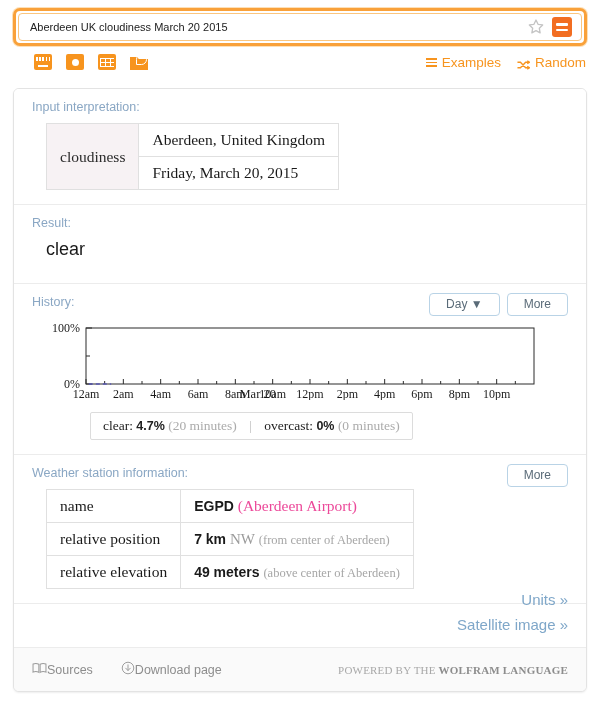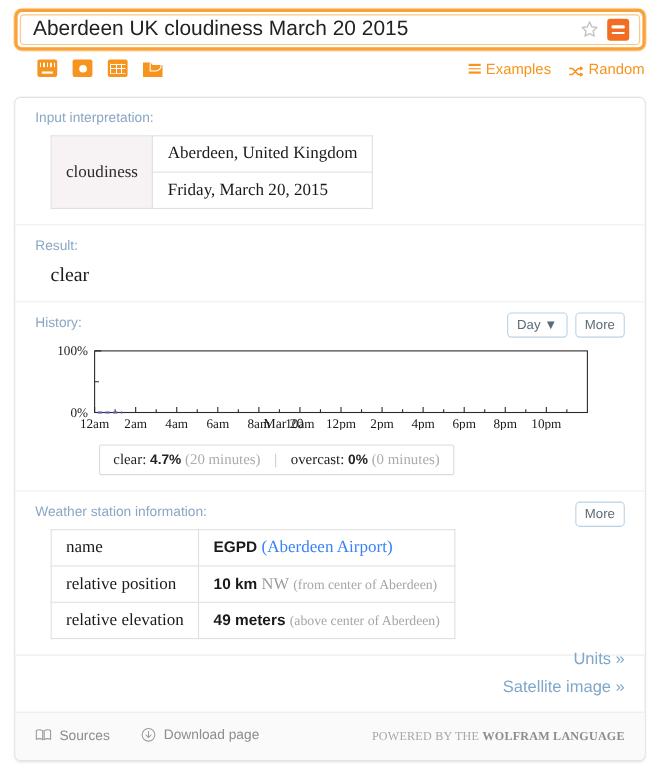--- a/index.html
+++ b/index.html
@@ -21,21 +21,21 @@
     display: flex; align-items: center;
   }
   .searchwrap .inner {
     position: absolute; left: 2px; top: 2px; right: 2px; bottom: 2px;
     border: 1px solid #fbc67f; border-radius: 4px; background: #fff;
     display: flex; align-items: center;
   }
   .search-input {
     border: 0; outline: 0; background: transparent;
     font-family: "Liberation Sans", sans-serif;
-    font-size: 19px; color: #222; padding-left: 11px;
+    font-size: 11px; color: #222; padding-left: 11px;
     flex: 1; height: 100%;
   }
   .star-icon { width: 20px; height: 20px; margin-right: 6px; flex: 0 0 auto; cursor: pointer; }
   .equals-btn {
     width: 20px; height: 20px; background: #f26d21; border-radius: 3px;
     margin-right: 9px; flex: 0 0 auto; position: relative; cursor: pointer;
   }
   .equals-btn i {
     position: absolute; left: 4px; right: 4px; height: 2.5px; background: #fff; border-radius: 1px;
   }
@@ -98,38 +98,38 @@
   .pod { padding: 11px 18px 14px 18px; border-bottom: 1px solid #ececec; background:#fff; }
   .pod:last-of-type { border-bottom: 0; }
   .pod-title {
     color: #8aa7c4; font-size: 12.5px; margin-bottom: 9px;
     font-family: "Liberation Sans", sans-serif;
   }
   .pod-head { display: flex; align-items: flex-start; justify-content: space-between; }
   .pod-btns { display: flex; gap: 7px; margin-top: -2px; }
   .pbtn {
     border: 1px solid #b9d3e6; border-radius: 4px; background: #fff;
-    color: #5a6b78; font-size: 12px; padding: 3px 8px; cursor: pointer;
+    color: #5a6b78; font-size: 12px; padding: 3px 16px; cursor: pointer;
     font-family: "Liberation Sans", sans-serif; line-height: 1.25; white-space: nowrap;
   }
 
   
   .wtable { border-collapse: collapse; font-family: "Liberation Serif", serif; margin-left: 14px; }
   .wtable td { border: 1px solid #e0e0e0; padding: 7px 13px; font-size: 15.5px; color: #1a1a1a; vertical-align: middle; }
   .wtable td.key { background: #f7f2f4; color: #2b2b2b; }
   .wtable td.key2 { background: #fff; }
-  .muted { color: #3b82f6; }
+  .muted { color: #ec4899; }
   .muted-sm { color: #a6a6a6; font-size: 12.5px; }
   .semi { font-family: "Liberation Sans", sans-serif; font-weight: bold; font-size: 14px; color:#1a1a1a;}
   .unit { color: #9b9b9b; font-family: "Liberation Serif", serif; font-size: 15px; }
 
   
   .result-main {
-    font-family: Liberation Serif, serif; font-size: 18px; color: #1a1a1a;
-    margin-left: 14px; margin-bottom: 0;
+    font-family: Liberation Sans, sans-serif; font-size: 18px; color: #1a1a1a;
+    margin-left: 14px; margin-bottom: 9px;
   }
   .result-sub { margin-left: 14px; color: #8d8d8d; font-size: 12.5px; }
 
   
   .chart-area { margin-left: 8px; margin-top: 4px; }
   .legendbox {
     display: inline-block; border: 1px solid #dcdcdc; border-radius: 2px;
     padding: 5px 12px; margin: 8px 0 0 58px; background: #fff;
     font-family: "Liberation Serif", serif; font-size: 13.5px; color: #222;
   }
@@ -141,21 +141,21 @@
   .rlinks { position: absolute; right: 18px; bottom: 50px; text-align: right; }
   .rlink { color: #7fa7c9; font-size: 15px; display: block; margin-bottom: 8px; cursor: pointer; }
 
   
   .footer {
     position: absolute; left: 0; right: 0; bottom: 0; height: 44px;
     background: #fafafa; border-top: 1px solid #ececec;
     display: flex; align-items: center; padding: 0 18px;
   }
   .fleft { display: flex; gap: 28px; align-items: center; }
-  .flink { color: #8d8d8d; font-size: 12.5px; display: flex; align-items: flex-start; gap: 7px; cursor: pointer; }
+  .flink { color: #8d8d8d; font-size: 12.5px; display: flex; align-items: center; cursor: pointer; }
   .fright { margin-left: auto; color: #a8a8a8; font-size: 11px; letter-spacing: 0.2px; font-family: Liberation Serif, serif; }
   .fright b { color: #8d8d8d; }
 </style>
 </head>
 <body>
 
 <div class="page">
 
   <div class="searchwrap">
     <div class="inner">
@@ -312,21 +312,21 @@
             <tr>
           <td class="key2">name</td>
           <td>
             <span class="semi">EGPD</span>
             <span class="muted">(Aberdeen Airport)</span>
           </td>
         </tr>
         <tr>
           <td class="key2">relative position</td>
           <td>
-            <span class="semi">10 km</span>
+            <span class="semi">7 km</span>
             <span class="unit">NW</span>
             <span class="muted-sm">(from center of Aberdeen)</span>
           </td>
         </tr>
         <tr>
           <td class="key2">relative elevation</td>
           <td>
             <span class="semi">49 meters</span>
             <span class="muted-sm">(above center of Aberdeen)</span>
           </td>

